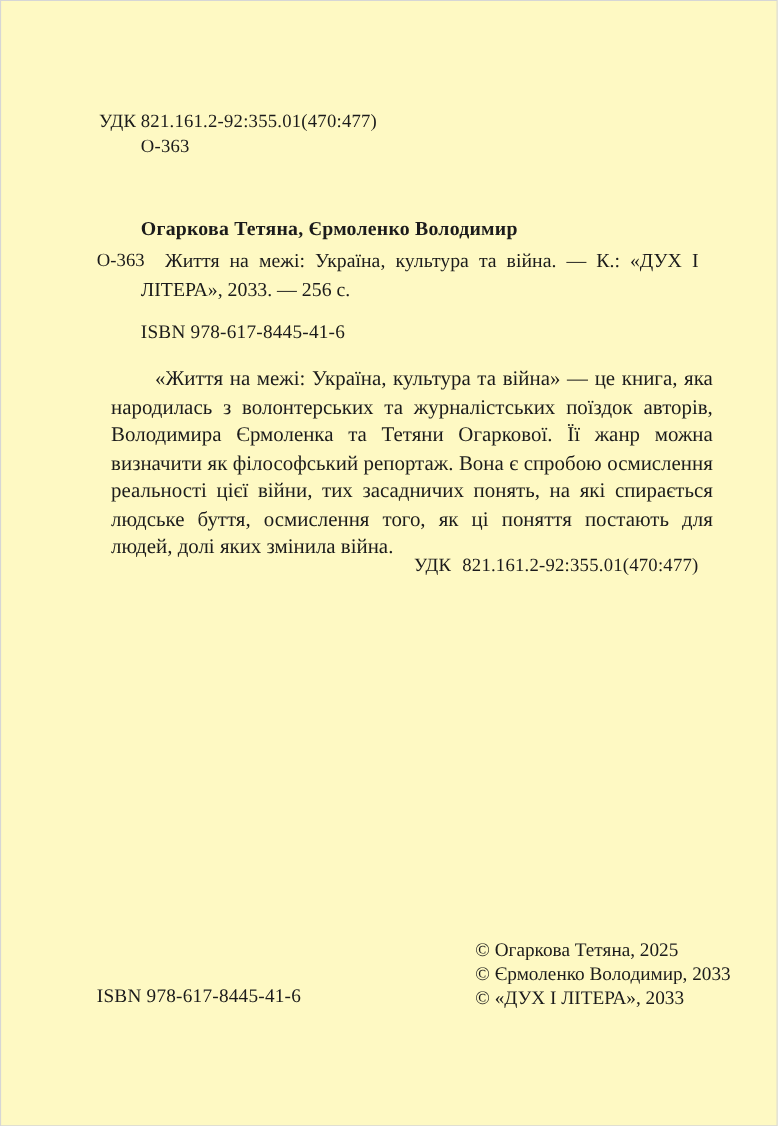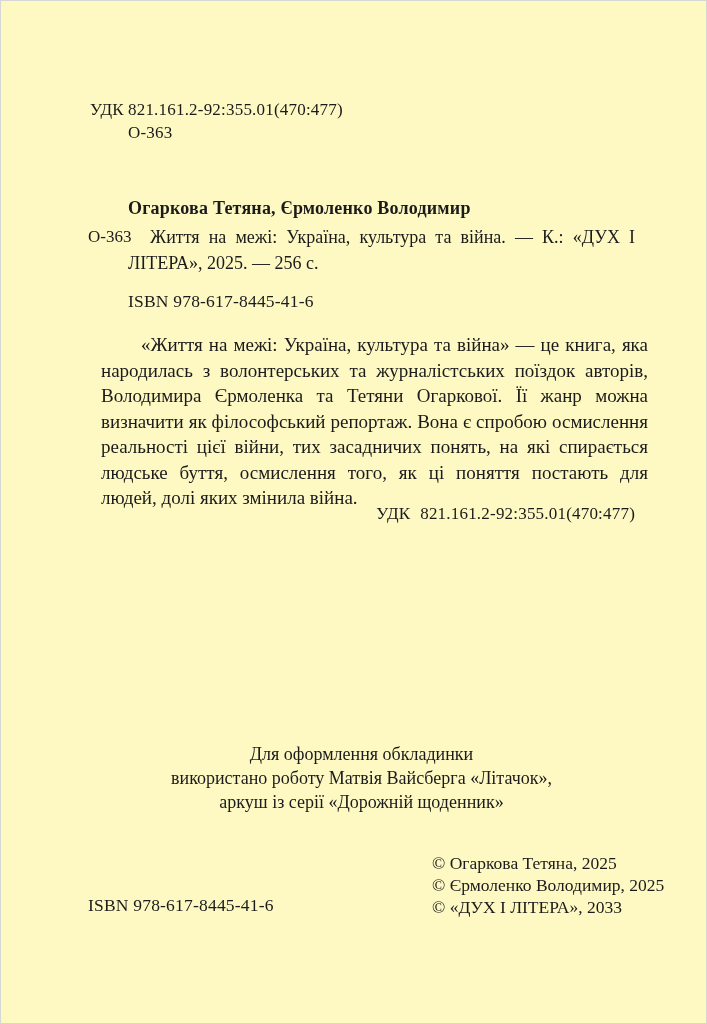--- a/index.html
+++ b/index.html
@@ -120,38 +120,33 @@
     <div class="udk-line">
       <span class="udk-label">УДК</span><span class="udk-value">821.161.2-92:355.01(470:477)</span>
     </div>
     <div class="udk-code">О-363</div>
   </div>
 
   <div class="abs authors-heading">Огаркова Тетяна, Єрмоленко Володимир</div>
 
   <div class="abs bib">
     <span class="bib-code">О-363</span>
-    <div class="bib-text">Життя на межі: Україна, культура та війна. — К.: «ДУХ І ЛІТЕРА», 2025. — 256 с.</div>
+    <div class="bib-text">Життя на межі: Україна, культура та війна. — К.: «ДУХ І ЛІТЕРА», 2033. — 256 с.</div>
   </div>
 
   <div class="abs isbn-top">ISBN 978-617-8445-41-6</div>
 
   <div class="abs annotation">«Життя на межі: Україна, культура та війна» — це книга, яка народилась з волонтерських та журналістських поїздок авторів, Володимира Єрмоленка та Тетяни Огаркової. Її жанр можна визначити як філософський репортаж. Вона є спробою осмислення реальності цієї війни, тих засадничих понять, на які спирається людське буття, осмислення того, як ці поняття постають для людей, долі яких змінила війна.</div>
 
   <div class="abs udk-bottom">
     <span class="udk-label">УДК</span><span class="udk-value">821.161.2-92:355.01(470:477)</span>
   </div>
 
-  <div class="abs cover-note">
-    <div>Для оформлення обкладинки</div>
-    <div>використано роботу Матвія Вайсберга «Літачок»,</div>
-    <div>аркуш із серії «Дорожній щоденник»</div>
-  </div>
 
   <div class="abs copyright-block">
     <div>© Огаркова Тетяна, 2025</div>
-    <div>© Єрмоленко Володимир, 2025</div>
+    <div>© Єрмоленко Володимир, 2033</div>
     <div>© «ДУХ І ЛІТЕРА», 2033</div>
   </div>
 
   <div class="abs isbn-bottom">ISBN 978-617-8445-41-6</div>
 
 </div>
 
 </body></html>

